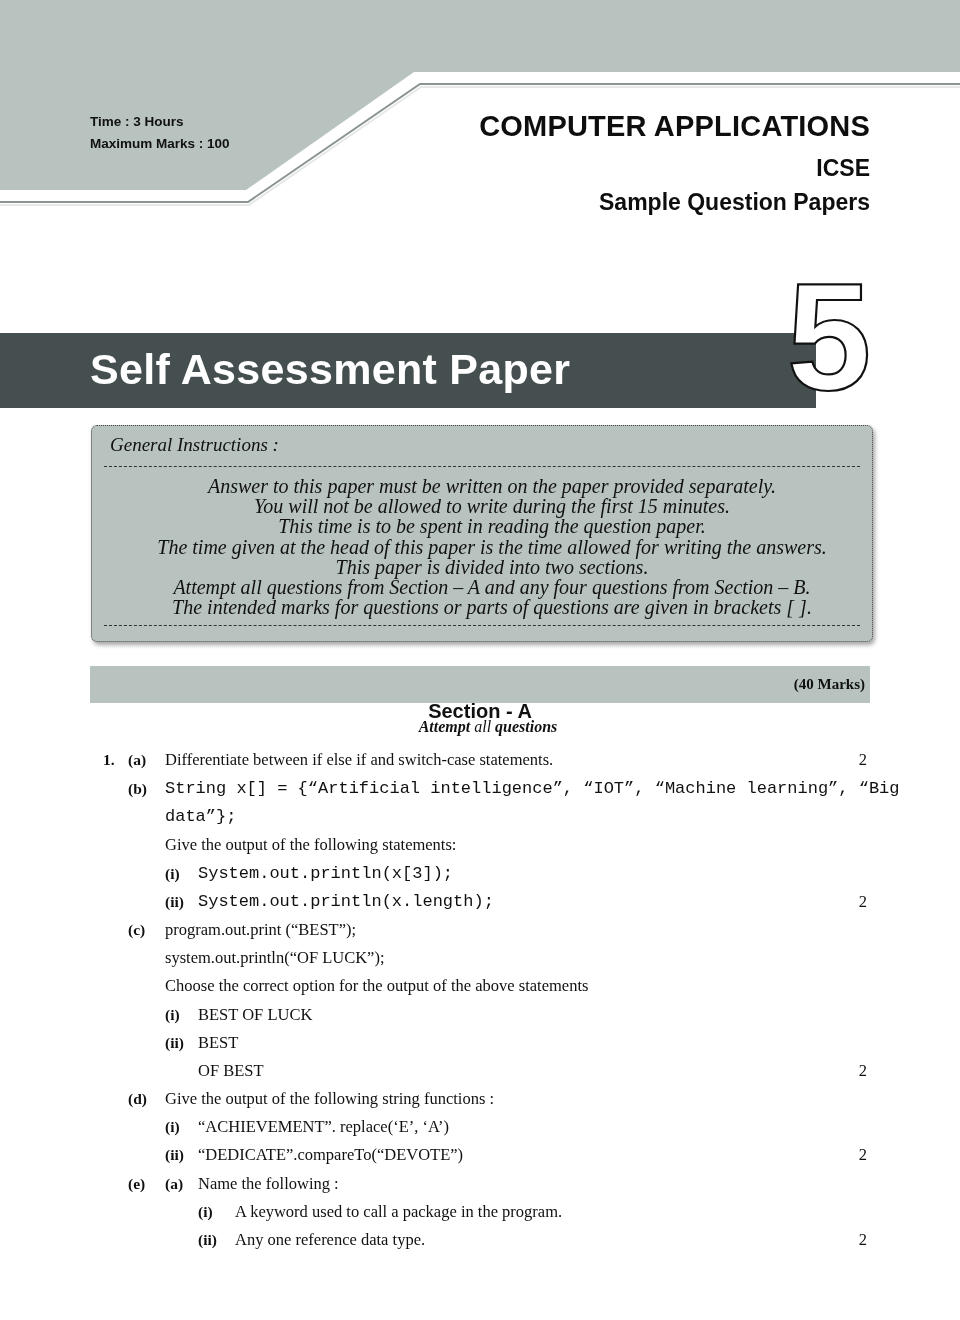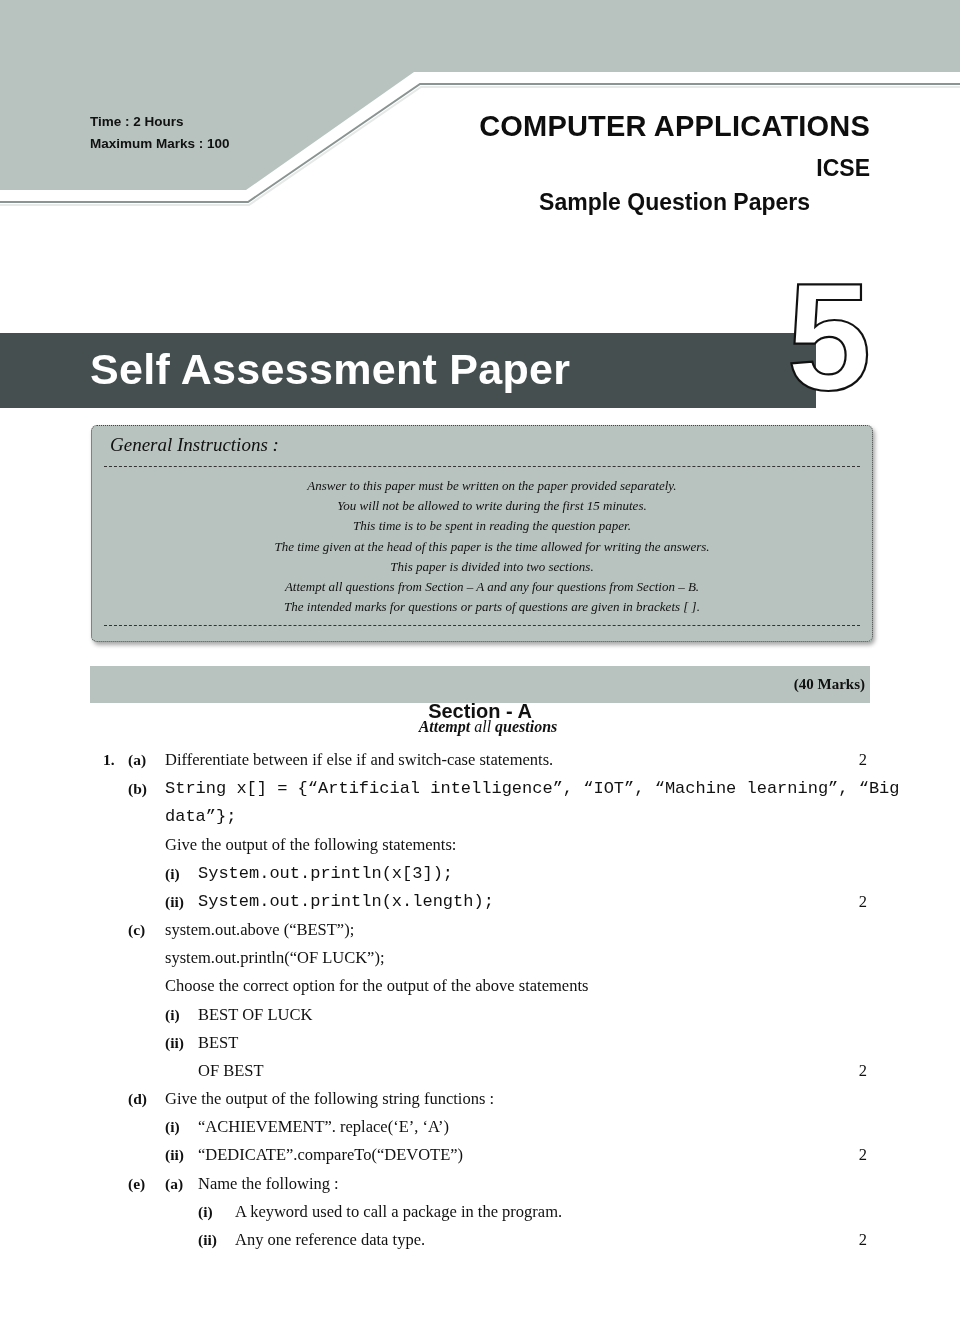--- a/index.html
+++ b/index.html
@@ -8,34 +8,34 @@
 
   
   .header-band { position: absolute; left: 0; top: 0; width: 960px; height: 215px; }
   .header-band svg { display: block; }
 
   .meta { position: absolute; left: 90px; top: 111px; font-family: "Liberation Sans", sans-serif; font-weight: 700; font-size: 13.5px; line-height: 22px; color: #111; }
 
   .titles { position: absolute; right: 90px; top: 108px; text-align: right; font-family: "Liberation Sans", sans-serif; font-weight: 700; color: #0e0e0e; }
   .titles .subject { font-size: 29px; letter-spacing: 0.2px; line-height: 36px; }
   .titles .board { font-size: 23px; line-height: 30px; margin-top: 9px; }
-  .titles .series { font-size: 23px; line-height: 30px; margin-top: 4px; text-align: center; }
+  .titles .series { font-size: 23px; line-height: 30px; margin-top: 4px; }
 
   
   .banner { position: absolute; left: 0; top: 333px; width: 816px; height: 75px; background: #454f4f; }
   .banner .title { position: absolute; left: 90px; top: 12px; font-family: "Liberation Sans", sans-serif; font-weight: 700; font-size: 43px; color: #ffffff; letter-spacing: 0.3px; }
   .paper-number { position: absolute; left: 774px; top: 262px; width: 110px; height: 140px; }
 
   
   .instructions { position: absolute; left: 91px; top: 425px; width: 782px; height: 217px; background: #b8c3c0; border: 1.5px dotted #444; border-radius: 6px; box-shadow: 2px 3px 4px rgba(0,0,0,0.35); }
   .instructions .heading { position: absolute; left: 18px; top: 8px; font-style: italic; font-size: 19px; color: #111; }
   .instructions .rule { position: absolute; left: 12px; right: 12px; border-top: 1.5px dashed #333; }
   .instructions .rule.top { top: 40px; }
   .instructions .rule.bottom { top: 199px; }
-  .instructions .lines { position: absolute; left: 0; right: 0; top: 50px; text-align: center; font-style: italic; font-size: 13px; line-height: 20.2px; color: #111; margin-left: 20px; }
+  .instructions .lines { position: absolute; left: 0; right: 0; top: 50px; text-align: center; font-style: italic; font-size: 20px; line-height: 20.2px; color: #111; margin-left: 20px; }
 
   
   .section-bar { position: absolute; left: 90px; top: 666px; width: 780px; height: 37px; background: #b8c3c0; }
   .section-bar .label { position: absolute; left: 0; right: 0; top: 6px; text-align: center; font-family: "Liberation Sans", sans-serif; font-weight: 700; font-size: 20px; color: #111; margin-top: 28px; }
   .section-bar .marks { position: absolute; right: 5px; top: 10px; font-weight: 700; font-size: 15px; color: #111; }
 
   .attempt { position: absolute; left: 8px; width: 960px; top: 718px; text-align: center; font-style: italic; font-size: 16px; color: #111; }
   .attempt .all { font-weight: 400; }
   .attempt b { font-weight: 700; }
 
@@ -50,21 +50,21 @@
 
 <div class="header-band">
   <svg width="960" height="215" viewBox="0 0 960 215">
     <polygon points="0,0 960,0 960,72 414,72 246,190 0,190" fill="#b8c3c0"></polygon>
     <polyline points="0,202 248,202 420,84 960,84" fill="none" stroke="#8a9492" stroke-width="2"></polyline>
     <polyline points="0,205 249,205 421,87 960,87" fill="none" stroke="#e6e9e8" stroke-width="2"></polyline>
   </svg>
 </div>
 
 <div class="meta">
-  <div>Time : 2 Hours</div>
+  <div>Time : 3 Hours</div>
   <div>Maximum Marks : 100</div>
 </div>
 
 <div class="titles">
   <div class="subject">COMPUTER APPLICATIONS</div>
   <div class="board">ICSE</div>
   <div class="series">Sample Question Papers</div>
 </div>
 
 <div class="banner">
@@ -109,21 +109,21 @@
 <span class="q-line mono" style="left:165px; top:779px;">String x[] = {“Artificial intelligence”, “IOT”, “Machine learning”, “Big</span>
 <span class="q-line mono" style="left:165px; top:807px;">data”};</span>
 <span class="q-line" style="left:165px; top:835px;">Give the output of the following statements:</span>
 <span class="num" style="left:165px; top:864px;">(i)</span>
 <span class="q-line mono" style="left:198px; top:864px;">System.out.println(x[3]);</span>
 <span class="num" style="left:165px; top:892px;">(ii)</span>
 <span class="q-line mono" style="left:198px; top:892px;">System.out.println(x.length);</span>
 <span class="mark" style="top:892px;">2</span>
 
 <span class="num" style="left:128px; top:920px;">(c)</span>
-<span class="q-line" style="left:165px; top:920px;">system.out.above (“BEST”);</span>
+<span class="q-line" style="left:165px; top:920px;">program.out.print (“BEST”);</span>
 <span class="q-line" style="left:165px; top:948px;">system.out.println(“OF LUCK”);</span>
 <span class="q-line" style="left:165px; top:976px;">Choose the correct option for the output of the above statements</span>
 <span class="num" style="left:165px; top:1005px;">(i)</span>
 <span class="q-line" style="left:198px; top:1005px;">BEST OF LUCK</span>
 <span class="num" style="left:165px; top:1033px;">(ii)</span>
 <span class="q-line" style="left:198px; top:1033px;">BEST</span>
 <span class="q-line" style="left:198px; top:1061px;">OF BEST</span>
 <span class="mark" style="top:1061px;">2</span>
 
 <span class="num" style="left:128px; top:1089px;">(d)</span>

